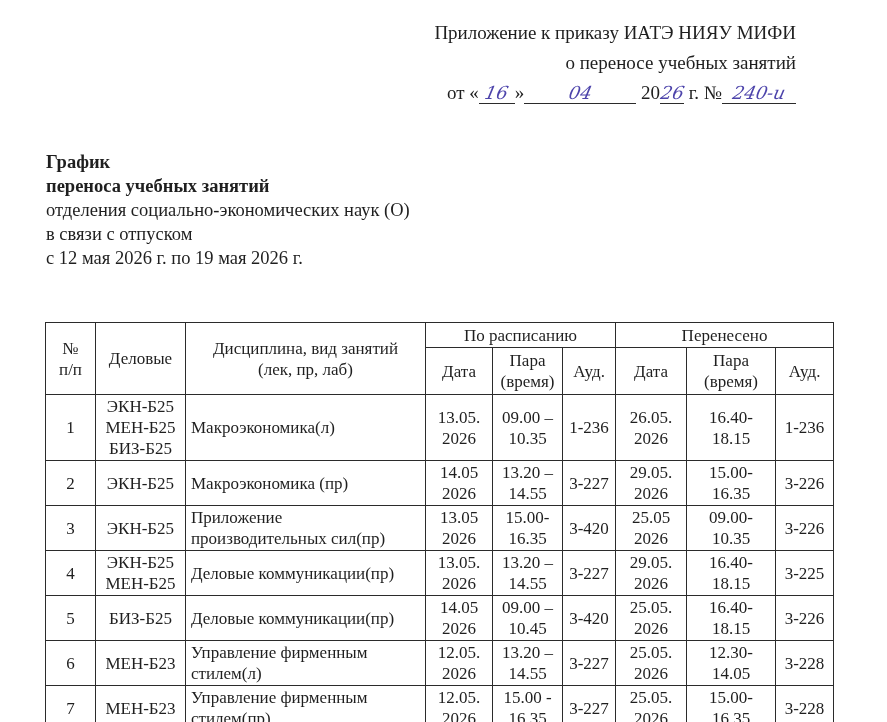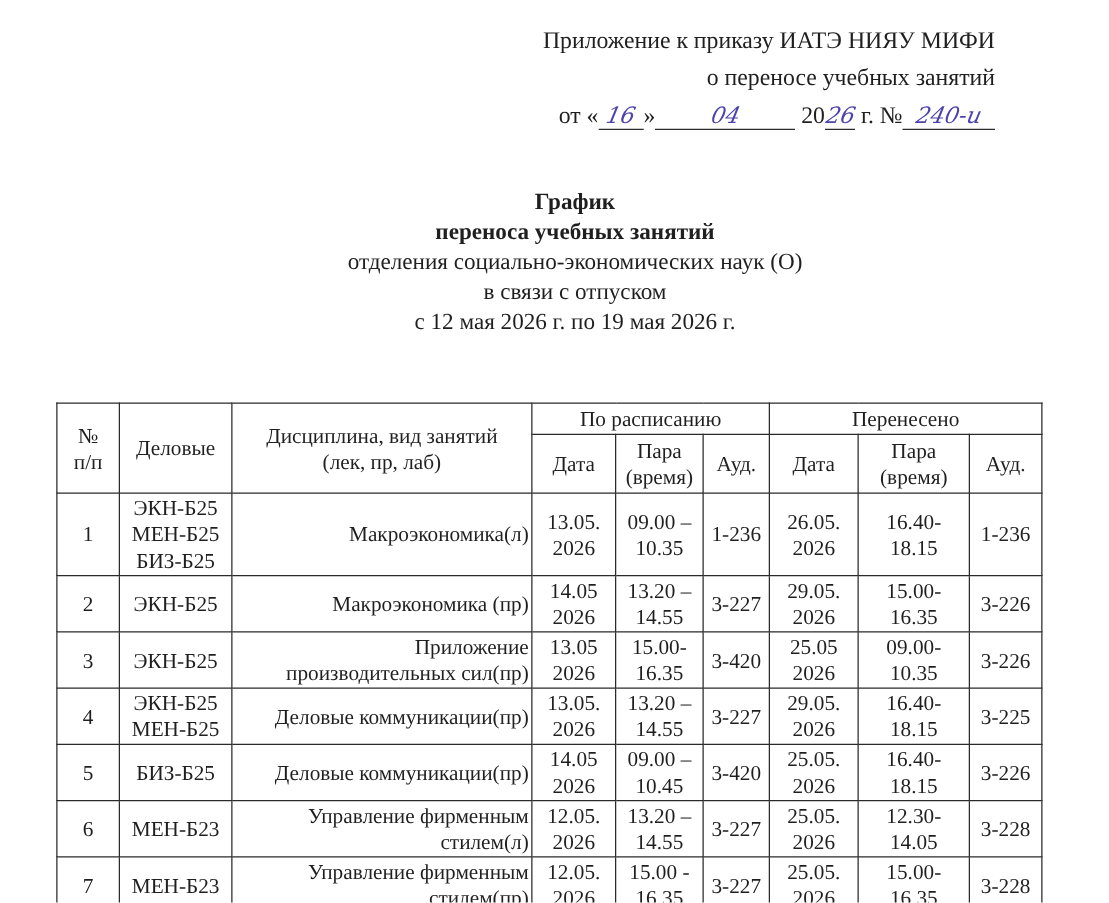--- a/index.html
+++ b/index.html
@@ -48,21 +48,21 @@
     display: inline-block;
     transform: skewX(-12deg);
     font-size: 18px;
   }
   
   .title-block {
     position: absolute;
     top: 150px;
     left: 46px;
     width: 828px;
-    text-align: center;
+    text-align: left;
     font-size: 18.5px;
     line-height: 24px;
   }
   .title-block .bold { font-weight: bold; }
   
   table.schedule {
     position: absolute;
     top: 322px;
     left: 45px;
     width: 788px;
@@ -75,21 +75,21 @@
     text-align: center;
     vertical-align: middle;
     font-weight: normal;
     white-space: pre-line;
     line-height: 21px;
     padding: 1px 2px;
   }
   table.schedule thead tr.group-row th { height: 22px; }
   table.schedule thead tr.sub-row th  { height: 44px; }
   table.schedule td.disc {
-    text-align: right;
+    text-align: left;
     padding-left: 5px;
   }
   table.schedule tbody tr       { height: 44px; }
   table.schedule tbody tr.tall  { height: 62px; }
 </style>
 </head>
 <body>
 
 <div class="page">
 

